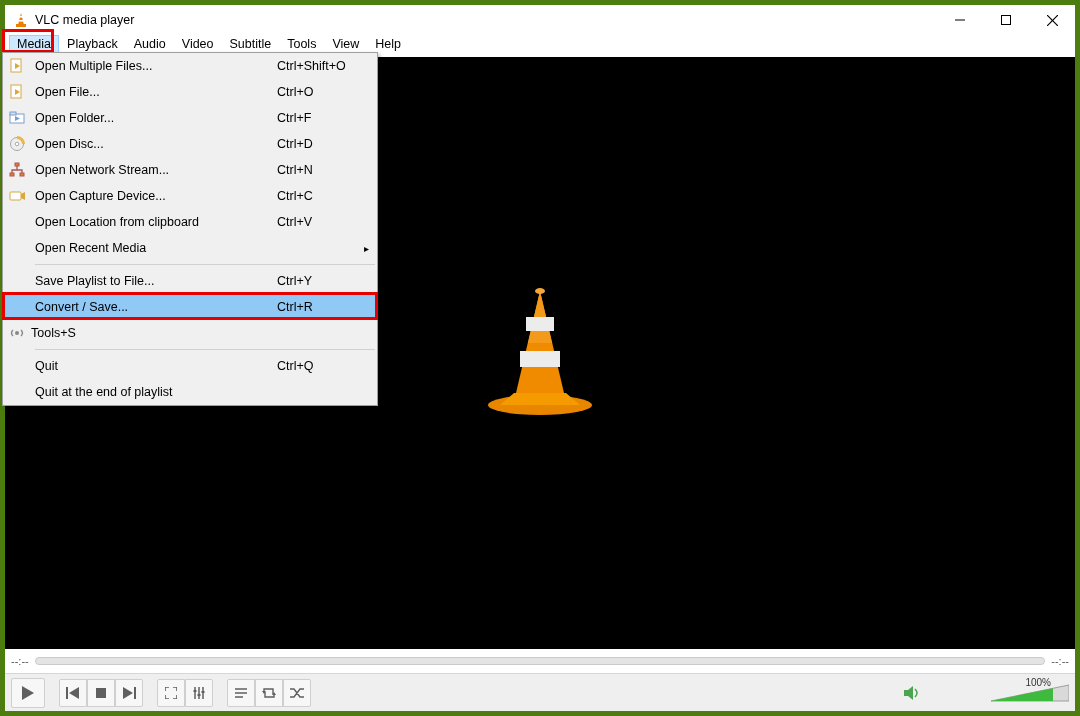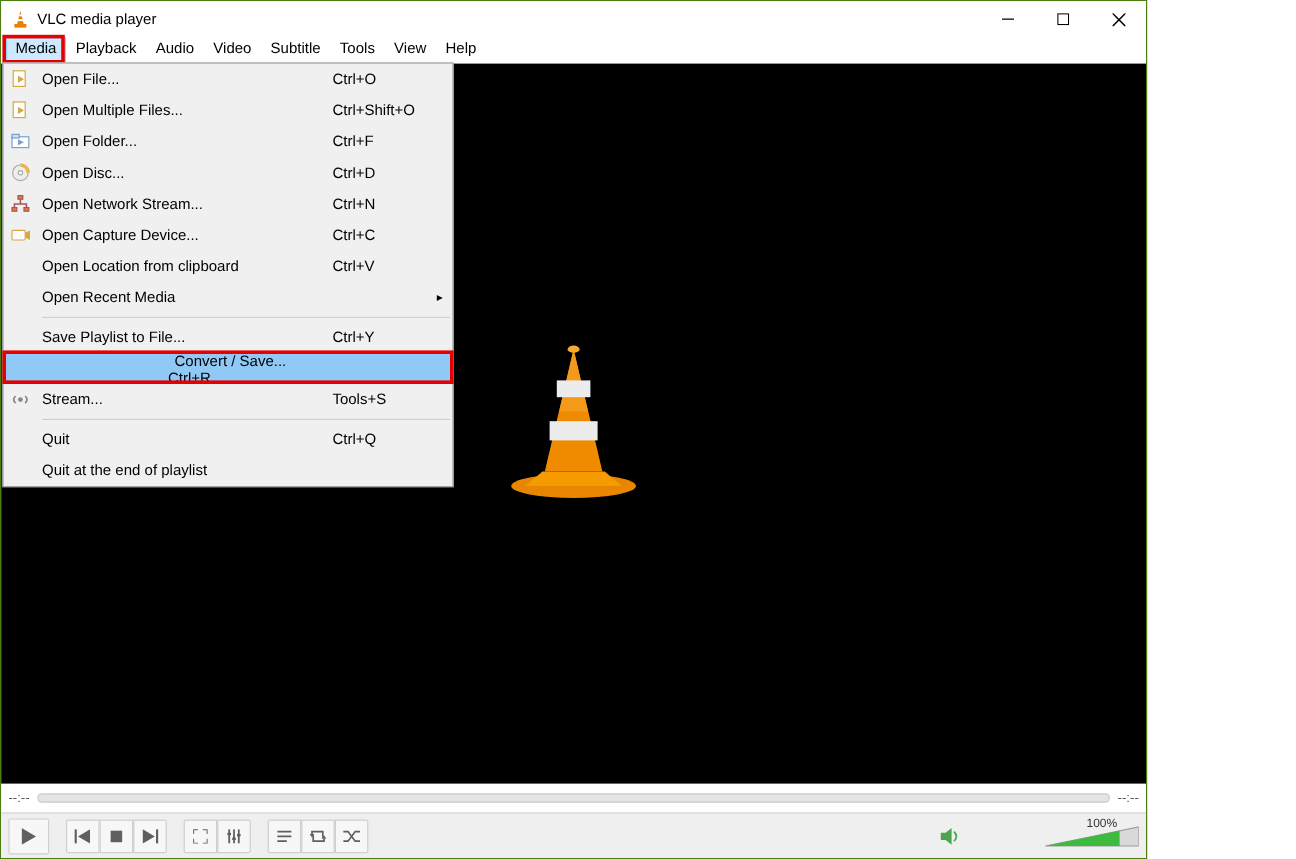--- a/index.html
+++ b/index.html
@@ -1,35 +1,35 @@
 <!DOCTYPE html>
 <html><head>
 <meta charset="utf-8">
 <style>
   * { box-sizing: border-box; margin: 0; padding: 0; font-family: "Segoe UI", Tahoma, sans-serif; }
   html, body { width: 1080px; height: 716px; overflow: hidden; }
-  .window { width: 956px; height: 716px; background: #fff; display: flex; flex-direction: column; border: 1px solid #4d7c0f; }
+  .window { width: 1080px; height: 716px; background: #fff; display: flex; flex-direction: column; border: 5px solid #4d7c0f; }
   
   .titlebar { height: 30px; display: flex; align-items: center; padding-left: 8px; background: #fff; }
   .titlebar .title { font-size: 12.5px; color: #000; margin-left: 6px; }
   .titlebar .cone-icon { width: 16px; height: 16px; }
   .win-controls { margin-left: auto; display: flex; }
   .win-btn { width: 46px; height: 30px; display: flex; align-items: center; justify-content: center; }
   
   .menubar { height: 22px; display: flex; padding-left: 4px; font-size: 12.5px; background: #fff; }
   .menuitem { padding: 2px 8px; cursor: default; }
   .menuitem.active { background: #cde8ff; border: 1px solid #98d1ff; padding: 1px 7px; }
   .red-box-menu { position: absolute; border: 3px solid #e60000; pointer-events: none; }
   
   .video-area { flex: 1; background: #000; position: relative; display: flex; align-items: center; justify-content: center; }
   .video-area svg.big-cone { width: 140px; height: 140px; }
   
   .dropdown { position: absolute; top: 52px; left: 2px; width: 376px; background: #f0f0f0; border: 1px solid #a0a0a0; box-shadow: 2px 2px 4px rgba(0,0,0,0.25); z-index: 30; }
   .dd-row { display: flex; align-items: center; height: 26px; font-size: 12.5px; color: #000; position: relative; }
-  .dd-row.sel { background: #90c8f6; flex-direction: column; }
+  .dd-row.sel { background: #90c8f6; }
   .dd-icon { width: 28px; display: flex; align-items: center; justify-content: center; }
   .dd-label { flex: 1; padding-left: 4px; }
   .dd-accel { width: 100px; text-align: left; padding-right: 12px; color: #000; }
   .dd-sep { height: 1px; background: #d0d0d0; margin: 3px 2px 3px 32px; }
   .dd-arrow { position: absolute; right: 8px; font-size: 10px; }
   .red-box-item { position: absolute; border: 3px solid #e60000; pointer-events: none; z-index: 31; }
   
   .seek-row { height: 24px; display: flex; align-items: center; background: #fff; padding: 0 6px; gap: 6px; font-size: 11px; color: #555; }
   .seek-track { flex: 1; height: 8px; border-radius: 4px; background: #e4e4e4; border: 1px solid #cacaca; }
   
@@ -198,32 +198,32 @@
 </div>
 
 <div class="dropdown" id="dropdown">
     <div class="dd-row">
       <span class="dd-icon">
         <svg xmlns="http://www.w3.org/2000/svg" width="16" height="16">
           <rect x="2" y="1" width="10" height="13" fill="#fff" stroke="#d8a840" stroke-width="1"></rect>
           <polygon points="6,5 11,8 6,11" fill="#d8a840"></polygon>
         </svg>
       </span>
+      <span class="dd-label">Open Multiple Files...</span>
+      <span class="dd-accel">Ctrl+Shift+O</span>
+    </div>
+    <div class="dd-row">
+      <span class="dd-icon">
+        <svg xmlns="http://www.w3.org/2000/svg" width="16" height="16">
+          <rect x="2" y="1" width="10" height="13" fill="#fff" stroke="#d8a840" stroke-width="1"></rect>
+          <polygon points="6,5 11,8 6,11" fill="#d8a840"></polygon>
+        </svg>
+      </span>
       <span class="dd-label">Open File...</span>
       <span class="dd-accel">Ctrl+O</span>
-    </div>
-    <div class="dd-row">
-      <span class="dd-icon">
-        <svg xmlns="http://www.w3.org/2000/svg" width="16" height="16">
-          <rect x="2" y="1" width="10" height="13" fill="#fff" stroke="#d8a840" stroke-width="1"></rect>
-          <polygon points="6,5 11,8 6,11" fill="#d8a840"></polygon>
-        </svg>
-      </span>
-      <span class="dd-label">Open Multiple Files...</span>
-      <span class="dd-accel">Ctrl+Shift+O</span>
     </div>
     <div class="dd-row">
       <span class="dd-icon">
         <svg xmlns="http://www.w3.org/2000/svg" width="16" height="16">
           <rect x="1" y="4" width="14" height="9" fill="#fff" stroke="#7a9ecf" stroke-width="1"></rect>
           <rect x="1" y="2" width="6" height="3" fill="#cfe0f2" stroke="#7a9ecf" stroke-width="1"></rect>
           <polygon points="6,6 11,8.5 6,11" fill="#7a9ecf"></polygon>
         </svg>
       </span>
       <span class="dd-label">Open Folder...</span>
@@ -284,21 +284,20 @@
       <span class="dd-label">Convert / Save...</span>
       <span class="dd-accel">Ctrl+R</span>
     </div>
     <div class="dd-row">
       <span class="dd-icon">
         <svg xmlns="http://www.w3.org/2000/svg" width="16" height="16">
           <circle cx="8" cy="8" r="2" fill="#888"></circle>
           <path d="M4 5 Q1 8 4 11 M12 5 Q15 8 12 11" fill="none" stroke="#888" stroke-width="1.4"></path>
         </svg>
       </span>
-      <span class="dd-label">Stream...</span>
       <span class="dd-accel">Tools+S</span>
     </div>
     <div class="dd-sep"></div>
     <div class="dd-row">
       <span class="dd-icon"></span>
       <span class="dd-label">Quit</span>
       <span class="dd-accel">Ctrl+Q</span>
     </div>
     <div class="dd-row">
       <span class="dd-icon"></span>

